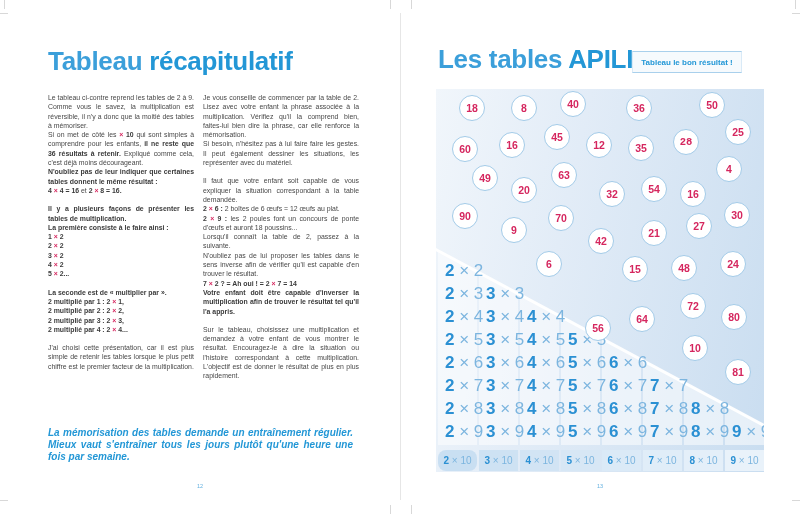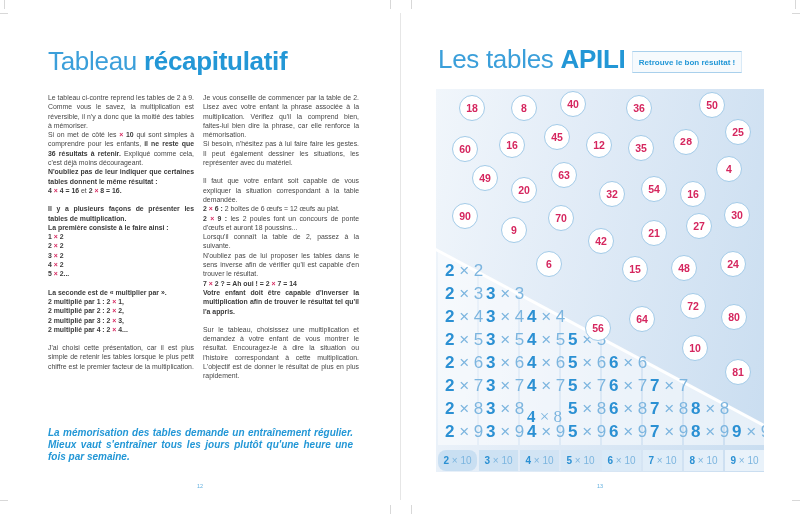--- a/index.html
+++ b/index.html
@@ -5,21 +5,21 @@
   html,body{margin:0;padding:0;width:800px;height:514px;overflow:hidden;background:#ffffff;
     font-family:"Liberation Sans","DejaVu Sans",sans-serif;}
   .spread{position:relative;width:800px;height:514px;background:#fff;}
 
   
   .tm{position:absolute;background:#d8d8d8;}
   .fold{position:absolute;left:400px;top:13px;height:487px;width:1px;background:#e6e6e6;}
 
   
   .title{position:absolute;font-size:26px;line-height:30px;letter-spacing:-0.3px;color:var(--accent,#3b9fda);white-space:nowrap;}
-  .title .tl{font-weight:400;margin-top:21px;}
+  .title .tl{font-weight:700;margin-top:21px;}
   .title .tb{font-weight:700;color:var(--accent-bold,#2397d6);}
   .title-left{left:48px;top:46px;}
   .title-right{left:438px;top:44px;}
 
   
   .badge{position:absolute;left:632px;top:51px;width:110px;height:22px;box-sizing:border-box;
     border:1px solid #a9d0ec;border-left-color:#d9eaf7;border-right-color:#d9eaf7;background:#f6fafd;
     color:var(--accent-bold,#1d93d2);font-size:8px;font-weight:700;display:flex;align-items:center;justify-content:center;}
 
   
@@ -111,21 +111,21 @@
         <p class="gap"><span class="seg-n">Sur le tableau, choisissez une multiplication et demandez à votre enfant de vous montrer le résultat. Encouragez-le à dire la situation ou l'histoire correspondant à cette multiplication. L'objectif est de donner le résultat de plus en plus rapidement.</span></p>
       </div>
     <div class="footer-note">La mémorisation des tables demande un entraînement régulier. Mieux vaut s'entraîner tous les jours plutôt qu'une heure une fois par semaine.</div>
     <div class="pageno pageno-left">12</div>
   </div>
 
   <div>
     <div class="title title-right">
       <span class="tl">Les tables </span><span class="tb">APILI</span>
     </div>
-    <div class="badge">Retrouve le bon résultat !</div>
+    <div class="badge">Tableau le bon résultat !</div>
 
     <div class="panel" id="panel">
       <div class="strips" id="strips">
           <div class="strip" style="left: 2px;"></div>
           <div class="strip" style="left: 43px;"></div>
           <div class="strip" style="left: 84px;"></div>
           <div class="strip" style="left: 125px;"></div>
           <div class="strip" style="left: 166px;"></div>
           <div class="strip" style="left: 207px;"></div>
           <div class="strip" style="left: 248px;"></div>
@@ -145,21 +145,21 @@
           <div class="cell" style="left: 50px; top: 216px;"><span class="cf">3</span><span class="cl"> × 4</span></div>
           <div class="cell" style="left: 50px; top: 239px;"><span class="cf">3</span><span class="cl"> × 5</span></div>
           <div class="cell" style="left: 50px; top: 262px;"><span class="cf">3</span><span class="cl"> × 6</span></div>
           <div class="cell" style="left: 50px; top: 285px;"><span class="cf">3</span><span class="cl"> × 7</span></div>
           <div class="cell" style="left: 50px; top: 308px;"><span class="cf">3</span><span class="cl"> × 8</span></div>
           <div class="cell" style="left: 50px; top: 331px;"><span class="cf">3</span><span class="cl"> × 9</span></div>
           <div class="cell" style="left: 91px; top: 216px;"><span class="cf">4</span><span class="cl"> × 4</span></div>
           <div class="cell" style="left: 91px; top: 239px;"><span class="cf">4</span><span class="cl"> × 5</span></div>
           <div class="cell" style="left: 91px; top: 262px;"><span class="cf">4</span><span class="cl"> × 6</span></div>
           <div class="cell" style="left: 91px; top: 285px;"><span class="cf">4</span><span class="cl"> × 7</span></div>
-          <div class="cell" style="left: 91px; top: 316px; font-family: Liberation Serif, serif;"><span class="cf">4</span><span class="cl"> × 8</span></div>
+          <div class="cell" style="left: 91px; top: 308px;"><span class="cf">4</span><span class="cl"> × 8</span></div>
           <div class="cell" style="left: 91px; top: 331px;"><span class="cf">4</span><span class="cl"> × 9</span></div>
           <div class="cell" style="left: 132px; top: 239px;"><span class="cf">5</span><span class="cl"> × 5</span></div>
           <div class="cell" style="left: 132px; top: 262px;"><span class="cf">5</span><span class="cl"> × 6</span></div>
           <div class="cell" style="left: 132px; top: 285px;"><span class="cf">5</span><span class="cl"> × 7</span></div>
           <div class="cell" style="left: 132px; top: 308px;"><span class="cf">5</span><span class="cl"> × 8</span></div>
           <div class="cell" style="left: 132px; top: 331px;"><span class="cf">5</span><span class="cl"> × 9</span></div>
           <div class="cell" style="left: 173px; top: 262px;"><span class="cf">6</span><span class="cl"> × 6</span></div>
           <div class="cell" style="left: 173px; top: 285px;"><span class="cf">6</span><span class="cl"> × 7</span></div>
           <div class="cell" style="left: 173px; top: 308px;"><span class="cf">6</span><span class="cl"> × 8</span></div>
           <div class="cell" style="left: 173px; top: 331px;"><span class="cf">6</span><span class="cl"> × 9</span></div>

